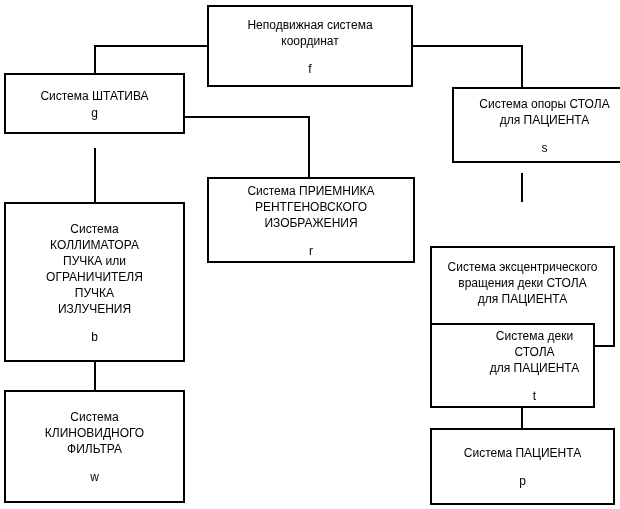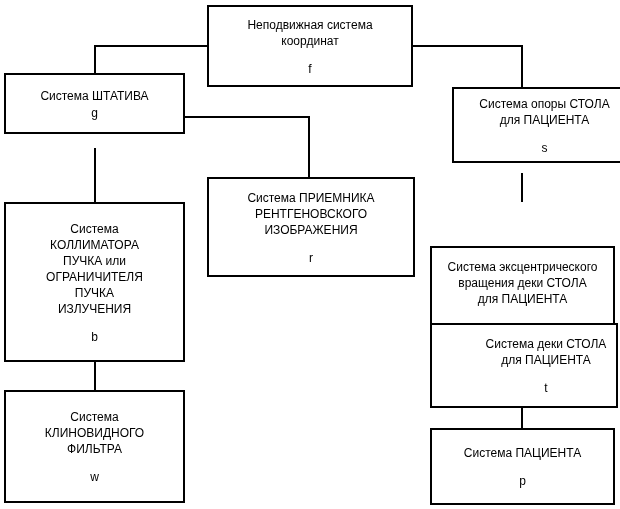--- a/index.html
+++ b/index.html
@@ -75,21 +75,21 @@
     <div class="box-title">Система ШТАТИВА</div>
     <div class="box-letter">g</div>
   </div>
 
   <div class="box" style="left:452px; top:87px; width:185px; height:76px;">
     <div class="box-title">Система опоры СТОЛА
 для ПАЦИЕНТА</div>
     <div class="box-letter">s</div>
   </div>
 
-  <div class="box" style="left:207px; top:177px; width:208px; height:100px;">
+  <div class="box" style="left:207px; top:177px; width:208px; height:86px;">
     <div class="box-title">Система ПРИЕМНИКА
 РЕНТГЕНОВСКОГО
 ИЗОБРАЖЕНИЯ</div>
     <div class="box-letter">r</div>
   </div>
 
   <div class="box" style="left:4px; top:202px; width:181px; height:160px;">
     <div class="box-title">Система
 КОЛЛИМАТОРА
 ПУЧКА или
@@ -99,21 +99,21 @@
     <div class="box-letter">b</div>
   </div>
 
   <div class="box" style="left:430px; top:202px; width:185px; height:101px;margin-top:44px;">
     <div class="box-title">Система эксцентрического
 вращения деки СТОЛА
 для ПАЦИЕНТА</div>
     <div class="box-letter">e</div>
   </div>
 
-  <div class="box" style="left:430px; top:323px; width:188px; height:85px;padding-left:48px;">
+  <div class="box" style="left:430px; top:323px; width:165px; height:85px;padding-left:48px;">
     <div class="box-title">Система деки СТОЛА
 для ПАЦИЕНТА</div>
     <div class="box-letter">t</div>
   </div>
 
   <div class="box" style="left:4px; top:390px; width:181px; height:113px;">
     <div class="box-title">Система
 КЛИНОВИДНОГО
 ФИЛЬТРА</div>
     <div class="box-letter">w</div>

